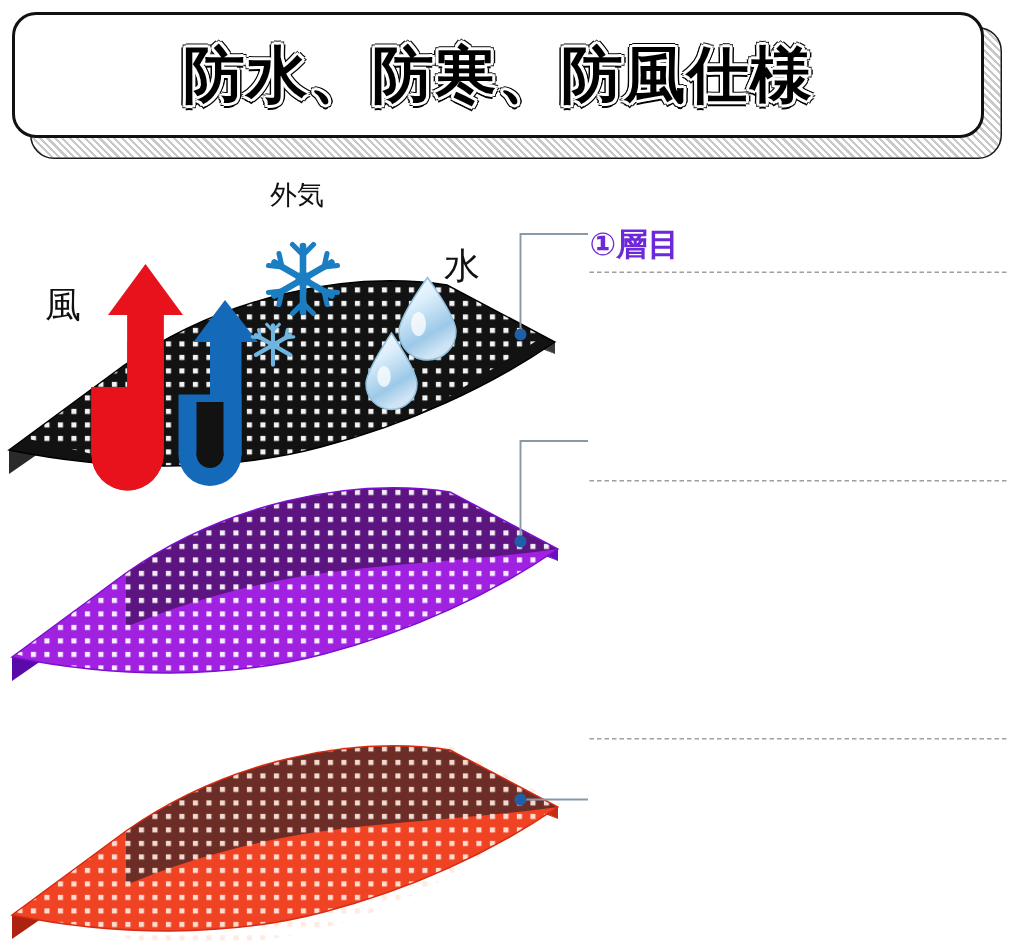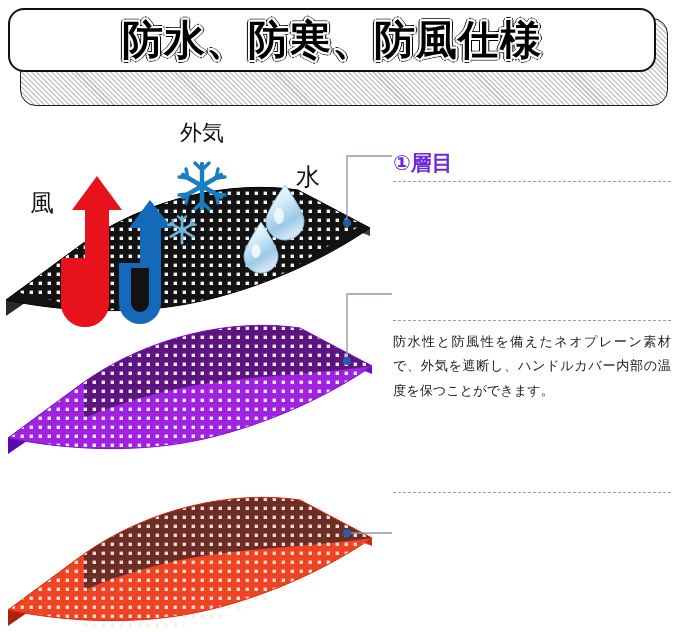--- a/index.html
+++ b/index.html
@@ -11,21 +11,21 @@
 
   
   .title-wrap{position:absolute;left:8px;top:8px;width:660px;height:96px;}
   .title-shadow{
     position:absolute;left:12px;top:10px;width:648px;height:88px;
     border:1.5px solid #1a1a1a;border-radius:16px;
     background:repeating-linear-gradient(45deg,#ffffff 0 2px,#c9c9c9 2px 3.5px);
     box-sizing:border-box;
   }
   .title-box{
-    position:absolute;left:0;top:0;width:648px;height:64px;
+    position:absolute;left:0;top:0;width:648px;height:84px;
     border:2px solid #111;border-radius:16px;background:#fff;
     box-sizing:border-box;
     display:flex;align-items:center;justify-content:center;
   }
   .title-text{
     font-family:"DejaVu Sans","Liberation Sans",sans-serif;
     font-size:41px;font-weight:bold;color:#000;letter-spacing:1px;
     line-height:1;
     text-shadow:
       2px 0 0 #fff,-2px 0 0 #fff,0 2px 0 #fff,0 -2px 0 #fff,
@@ -37,21 +37,21 @@
   
   .stage{position:absolute;left:0;top:108px;width:679px;height:524px;}
   .stage svg{position:absolute;left:0;top:0;}
 
   
   .flabel{
     position:absolute;font-family:"DejaVu Sans","Liberation Sans",sans-serif;
     font-size:24px;color:#111;font-weight:400;line-height:1;white-space:nowrap;
   }
   .lbl-kaze{left:30px;top:83px;}
-  .lbl-gaiki{left:180px;top:14px;font-size:22px;}
+  .lbl-gaiki{left:180px;top:14px;font-size:18px;}
   .lbl-mizu{left:296px;top:57px;}
 
   
   .sect{position:absolute;left:393px;width:278px;}
   .sect-1{top:152px;}
   .sect-2{top:320px;}
   .sect-3{top:492px;}
   .sect-title{
     font-family:"DejaVu Sans","Liberation Sans",sans-serif;
     font-size:21px;font-weight:bold;color:#6d28d9;line-height:1.1;margin:0 0 6px 0;
@@ -244,18 +244,17 @@
   <span class="flabel lbl-mizu">水</span>
 </div>
 
 <div class="sect sect-1">
   <div class="sect-title">①層目</div>
   <hr class="sect-rule">
 </div>
 
 <div class="sect sect-2">
   <hr class="sect-rule">
-  <p class="sect-body">防水性と防風性を備えたネオプレーン素材で、外気を遮断し、ハンドルカバー内部の温度を保つことができます。</p>
 </div>
 
 <div class="sect sect-3">
   <hr class="sect-rule">
 </div>
 
 </body></html>

